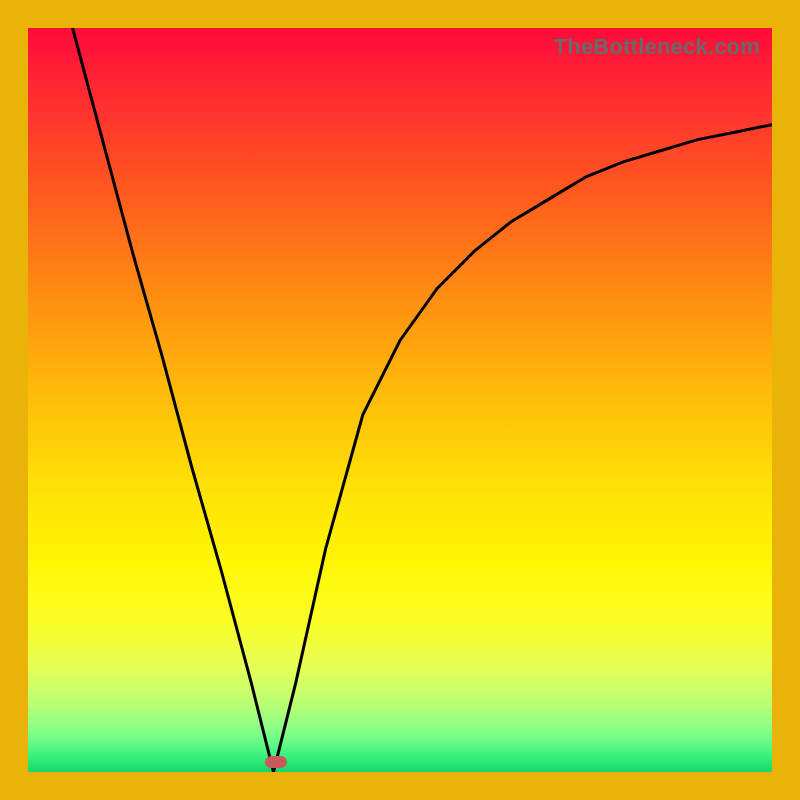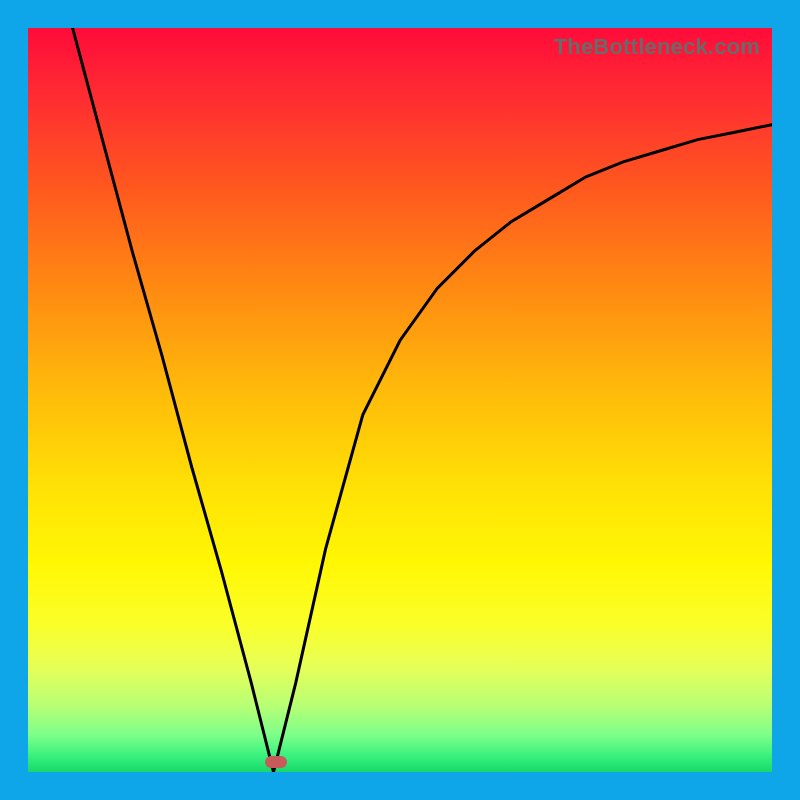--- a/index.html
+++ b/index.html
@@ -1,20 +1,20 @@
 <!DOCTYPE html>
 <html><head>
 <meta charset="utf-8">
 <style>
   * { margin: 0; padding: 0; box-sizing: border-box; }
   html, body { width: 800px; height: 800px; overflow: hidden; background: #000; }
   .frame {
     width: 800px;
     height: 800px;
-    background: #0ea5e9;
+    background: #eab308;
     position: relative;
   }
   .plot-area {
     position: absolute;
     left: 28px;
     top: 28px;
     width: 744px;
     height: 744px;
     background: linear-gradient(to bottom,
       #ff0b3a 0%,

